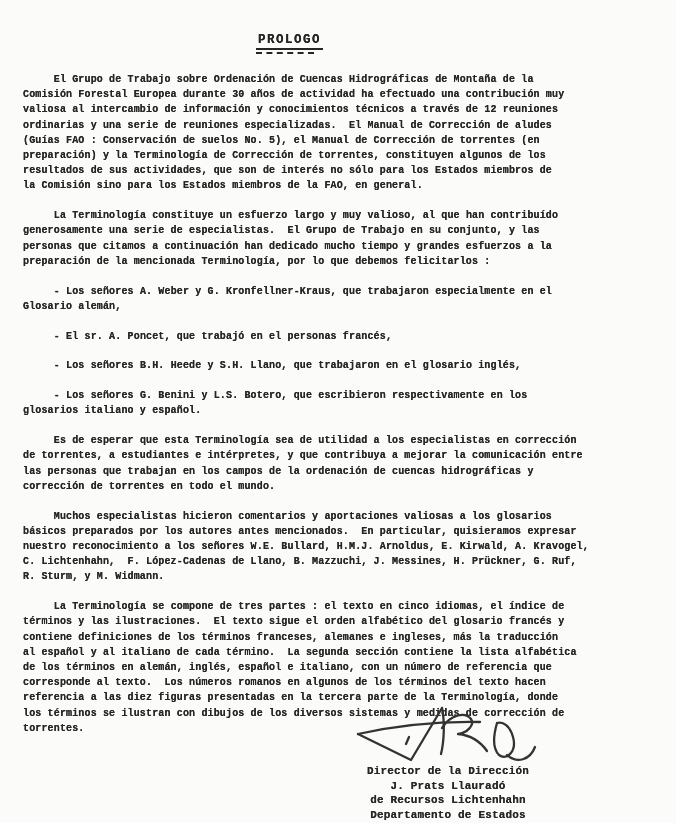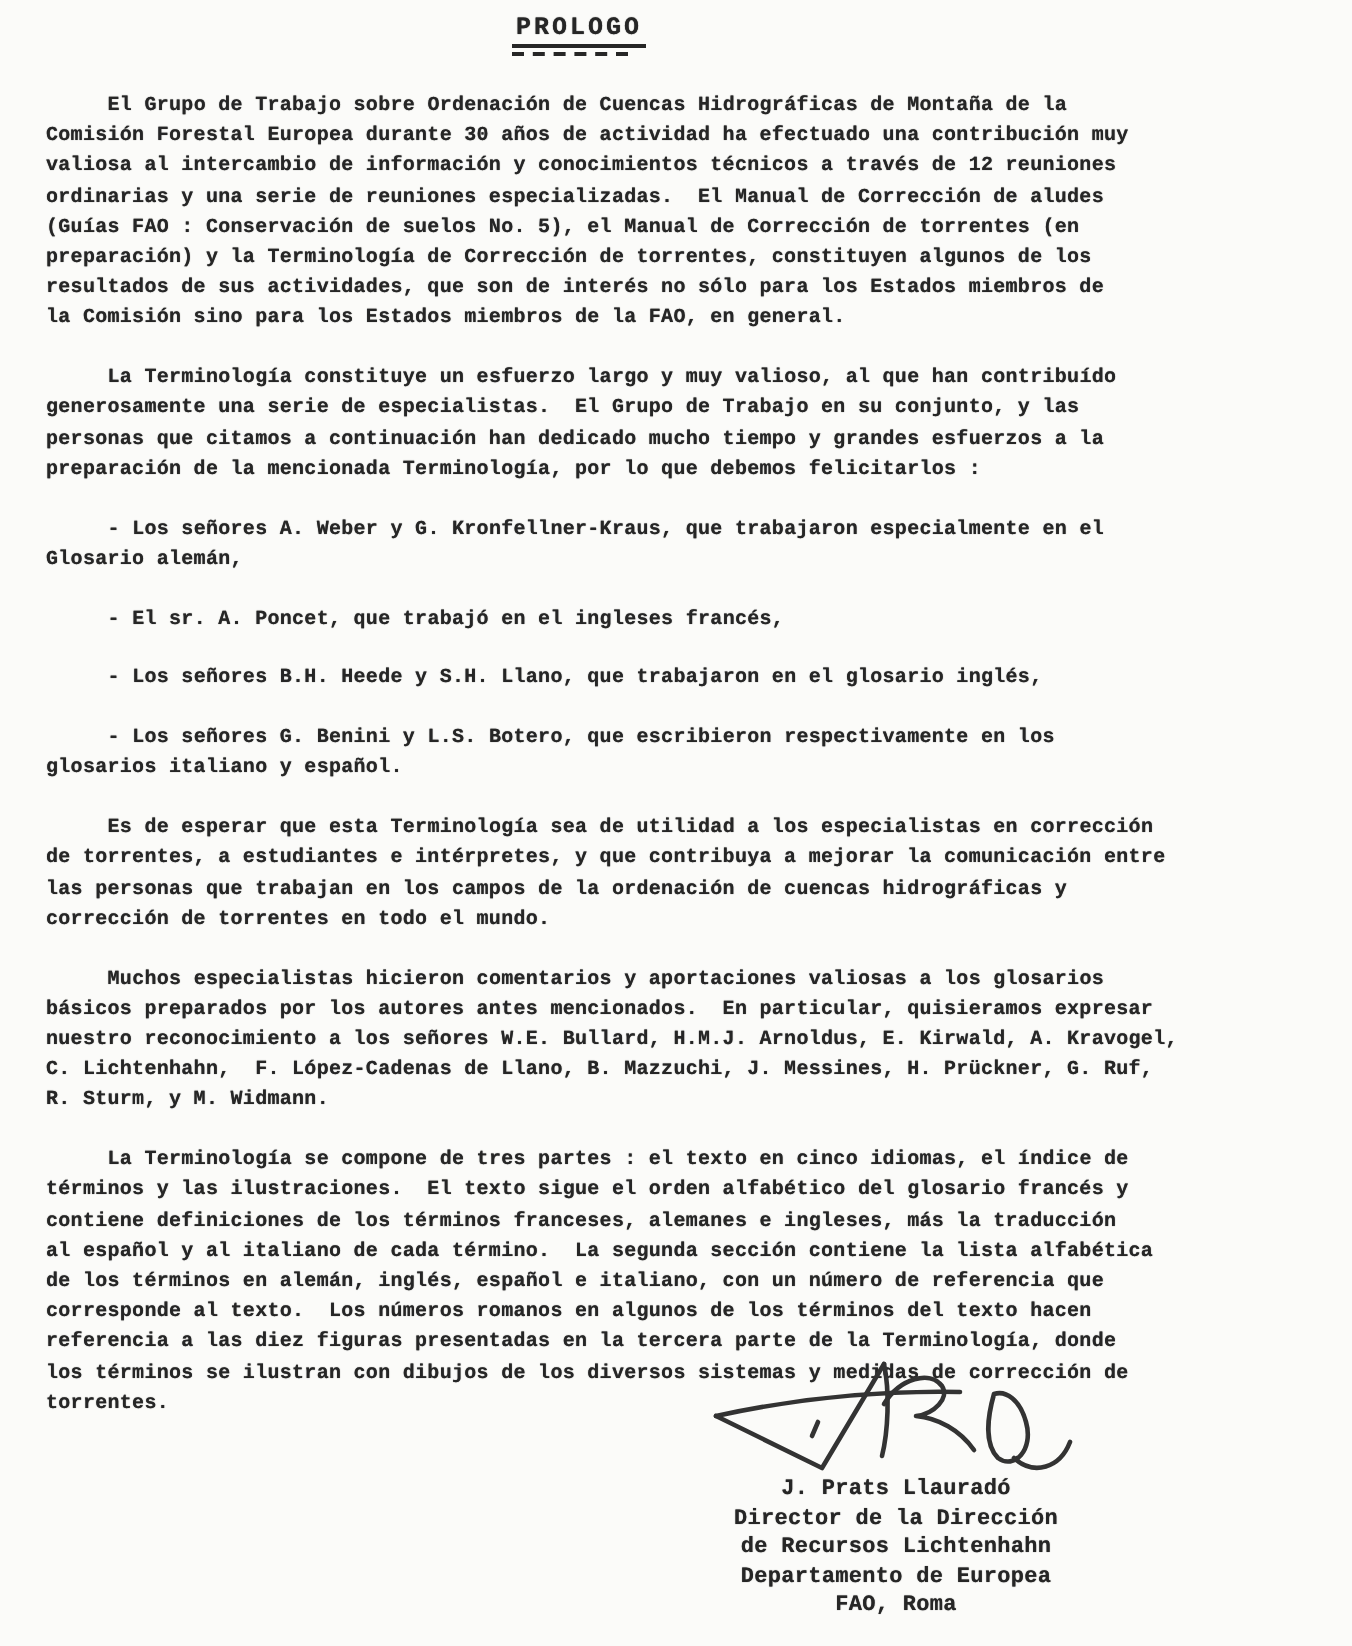--- a/index.html
+++ b/index.html
@@ -18,21 +18,21 @@
     position:relative;
     width:676px;
     height:823px;
     background:var(--paper);
     font-family:"Liberation Mono","DejaVu Sans Mono",monospace;
     color:var(--ink);
     font-weight:700;
   }
   .title-wrap{
     width:fit-content;
-    margin:4px 0 18px 256px;
+    margin:30px 0 18px 256px;
     text-align:center;
   }
   .page-title{
     display:inline-block;
     font-size:12.5px;
     letter-spacing:1.5px;
     padding:0 2px 1px 2px;
     border-bottom:2px solid var(--ink);
     text-shadow:0 0 .5px var(--ink);
   }
@@ -89,21 +89,21 @@
 (Guías FAO : Conservación de suelos No. 5), el Manual de Corrección de torrentes (en
 preparación) y la Terminología de Corrección de torrentes, constituyen algunos de los
 resultados de sus actividades, que son de interés no sólo para los Estados miembros de
 la Comisión sino para los Estados miembros de la FAO, en general.</p>
     <p class="para">     La Terminología constituye un esfuerzo largo y muy valioso, al que han contribuído
 generosamente una serie de especialistas.  El Grupo de Trabajo en su conjunto, y las
 personas que citamos a continuación han dedicado mucho tiempo y grandes esfuerzos a la
 preparación de la mencionada Terminología, por lo que debemos felicitarlos :</p>
     <p class="para">     - Los señores A. Weber y G. Kronfellner-Kraus, que trabajaron especialmente en el
 Glosario alemán,</p>
-    <p class="para">     - El sr. A. Poncet, que trabajó en el ingleses francés,</p>
+    <p class="para">     - El sr. A. Poncet, que trabajó en el personas francés,</p>
     <p class="para">     - Los señores B.H. Heede y S.H. Llano, que trabajaron en el glosario inglés,</p>
     <p class="para">     - Los señores G. Benini y L.S. Botero, que escribieron respectivamente en los
 glosarios italiano y español.</p>
     <p class="para">     Es de esperar que esta Terminología sea de utilidad a los especialistas en corrección
 de torrentes, a estudiantes e intérpretes, y que contribuya a mejorar la comunicación entre
 las personas que trabajan en los campos de la ordenación de cuencas hidrográficas y
 corrección de torrentes en todo el mundo.</p>
     <p class="para">     Muchos especialistas hicieron comentarios y aportaciones valiosas a los glosarios
 básicos preparados por los autores antes mencionados.  En particular, quisieramos expresar
 nuestro reconocimiento a los señores W.E. Bullard, H.M.J. Arnoldus, E. Kirwald, A. Kravogel,
@@ -123,20 +123,20 @@
   <div class="signature-block">
     <svg class="signature-scrawl" width="200" height="72" viewBox="0 0 200 72" fill="none" stroke="#333333" stroke-width="2.3" stroke-linecap="round" stroke-linejoin="round">
       <path d="M10,40 L63,66 L94,14"></path>
       <path d="M10,40 C42,33 82,27 132,28"></path>
       <path d="M94,14 C97,28 96,48 93,60"></path>
       <path d="M94,34 C102,21 117,17 123,25 C127,31 119,39 110,40 C121,41 132,47 139,57"></path>
       <path d="M149,29 C145,43 145,55 151,61 C159,67 169,57 165,43 C162,32 155,27 149,29"></path>
       <path d="M159,61 C169,70 182,66 187,53"></path>
       <path d="M58,50 L61,43"></path>
     </svg>
+    <div class="sig-line">Director de la Dirección</div>
     <div class="sig-line">J. Prats Llauradó</div>
-    <div class="sig-line">Director de la Dirección</div>
     <div class="sig-line">de Recursos Lichtenhahn</div>
-    <div class="sig-line">Departamento de Europea</div>
+    <div class="sig-line">Departamento de Estados</div>
     <div class="sig-line">FAO, Roma</div>
   </div>
 
 </div>
 
 </body></html>

